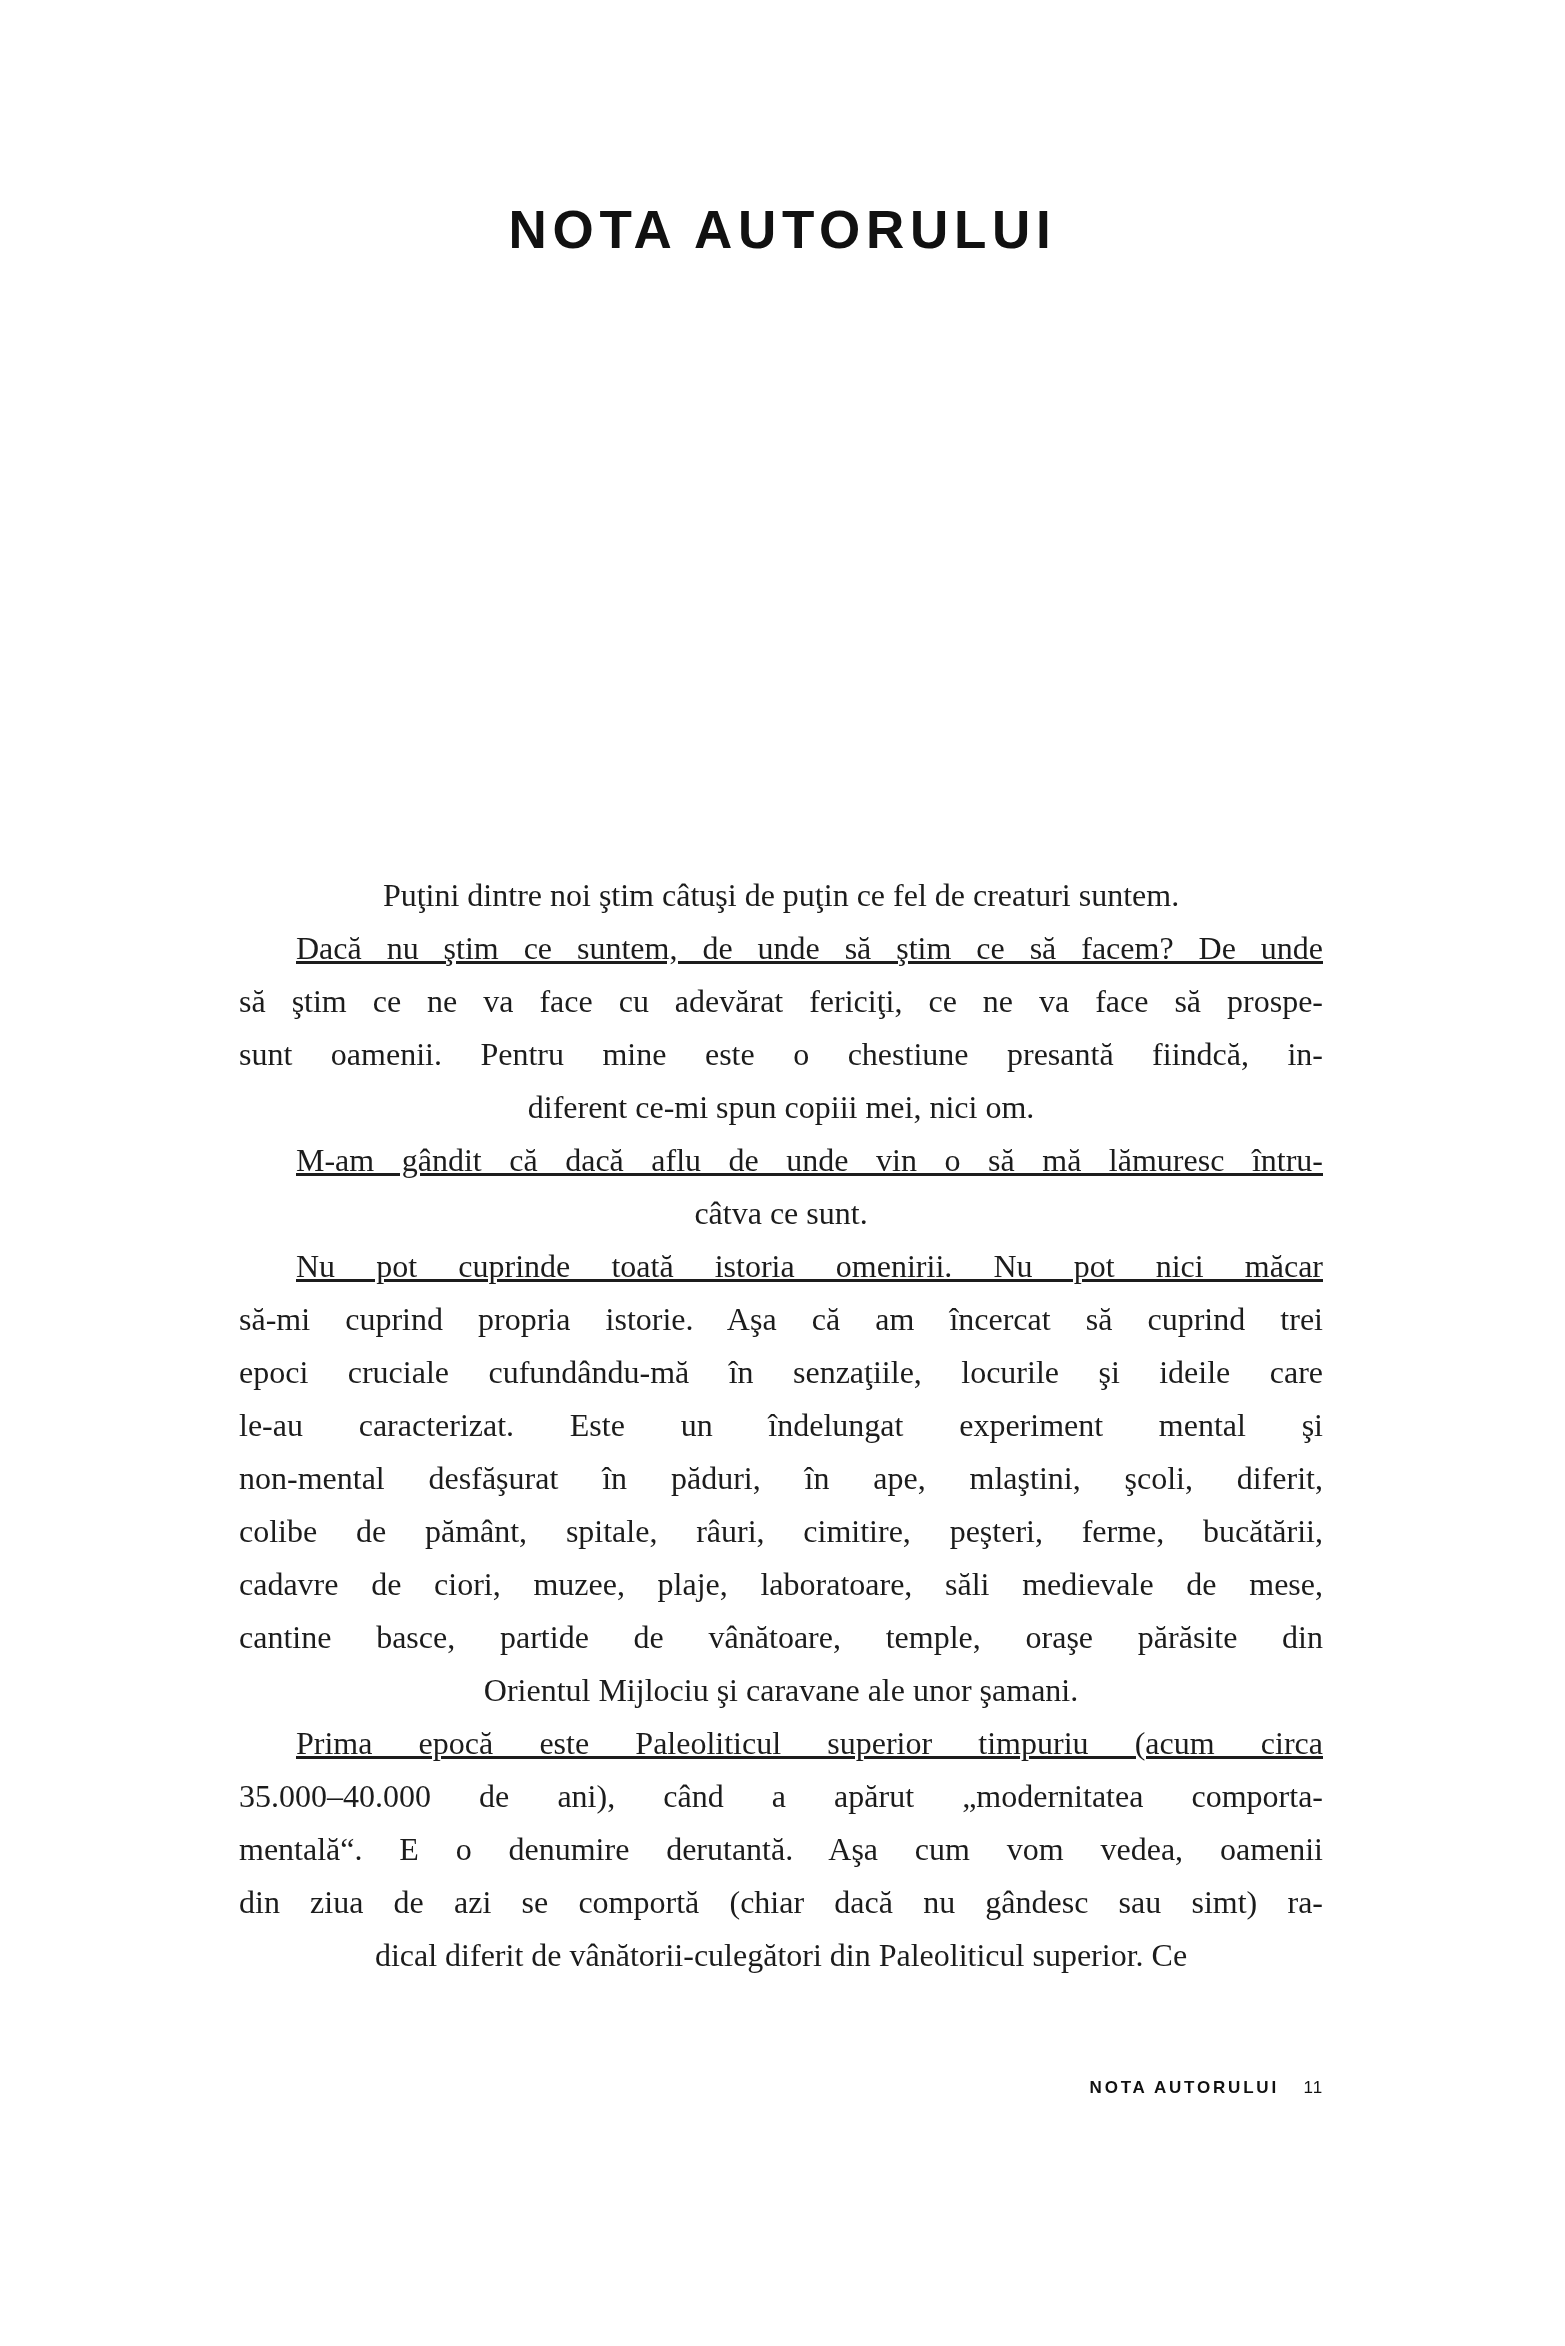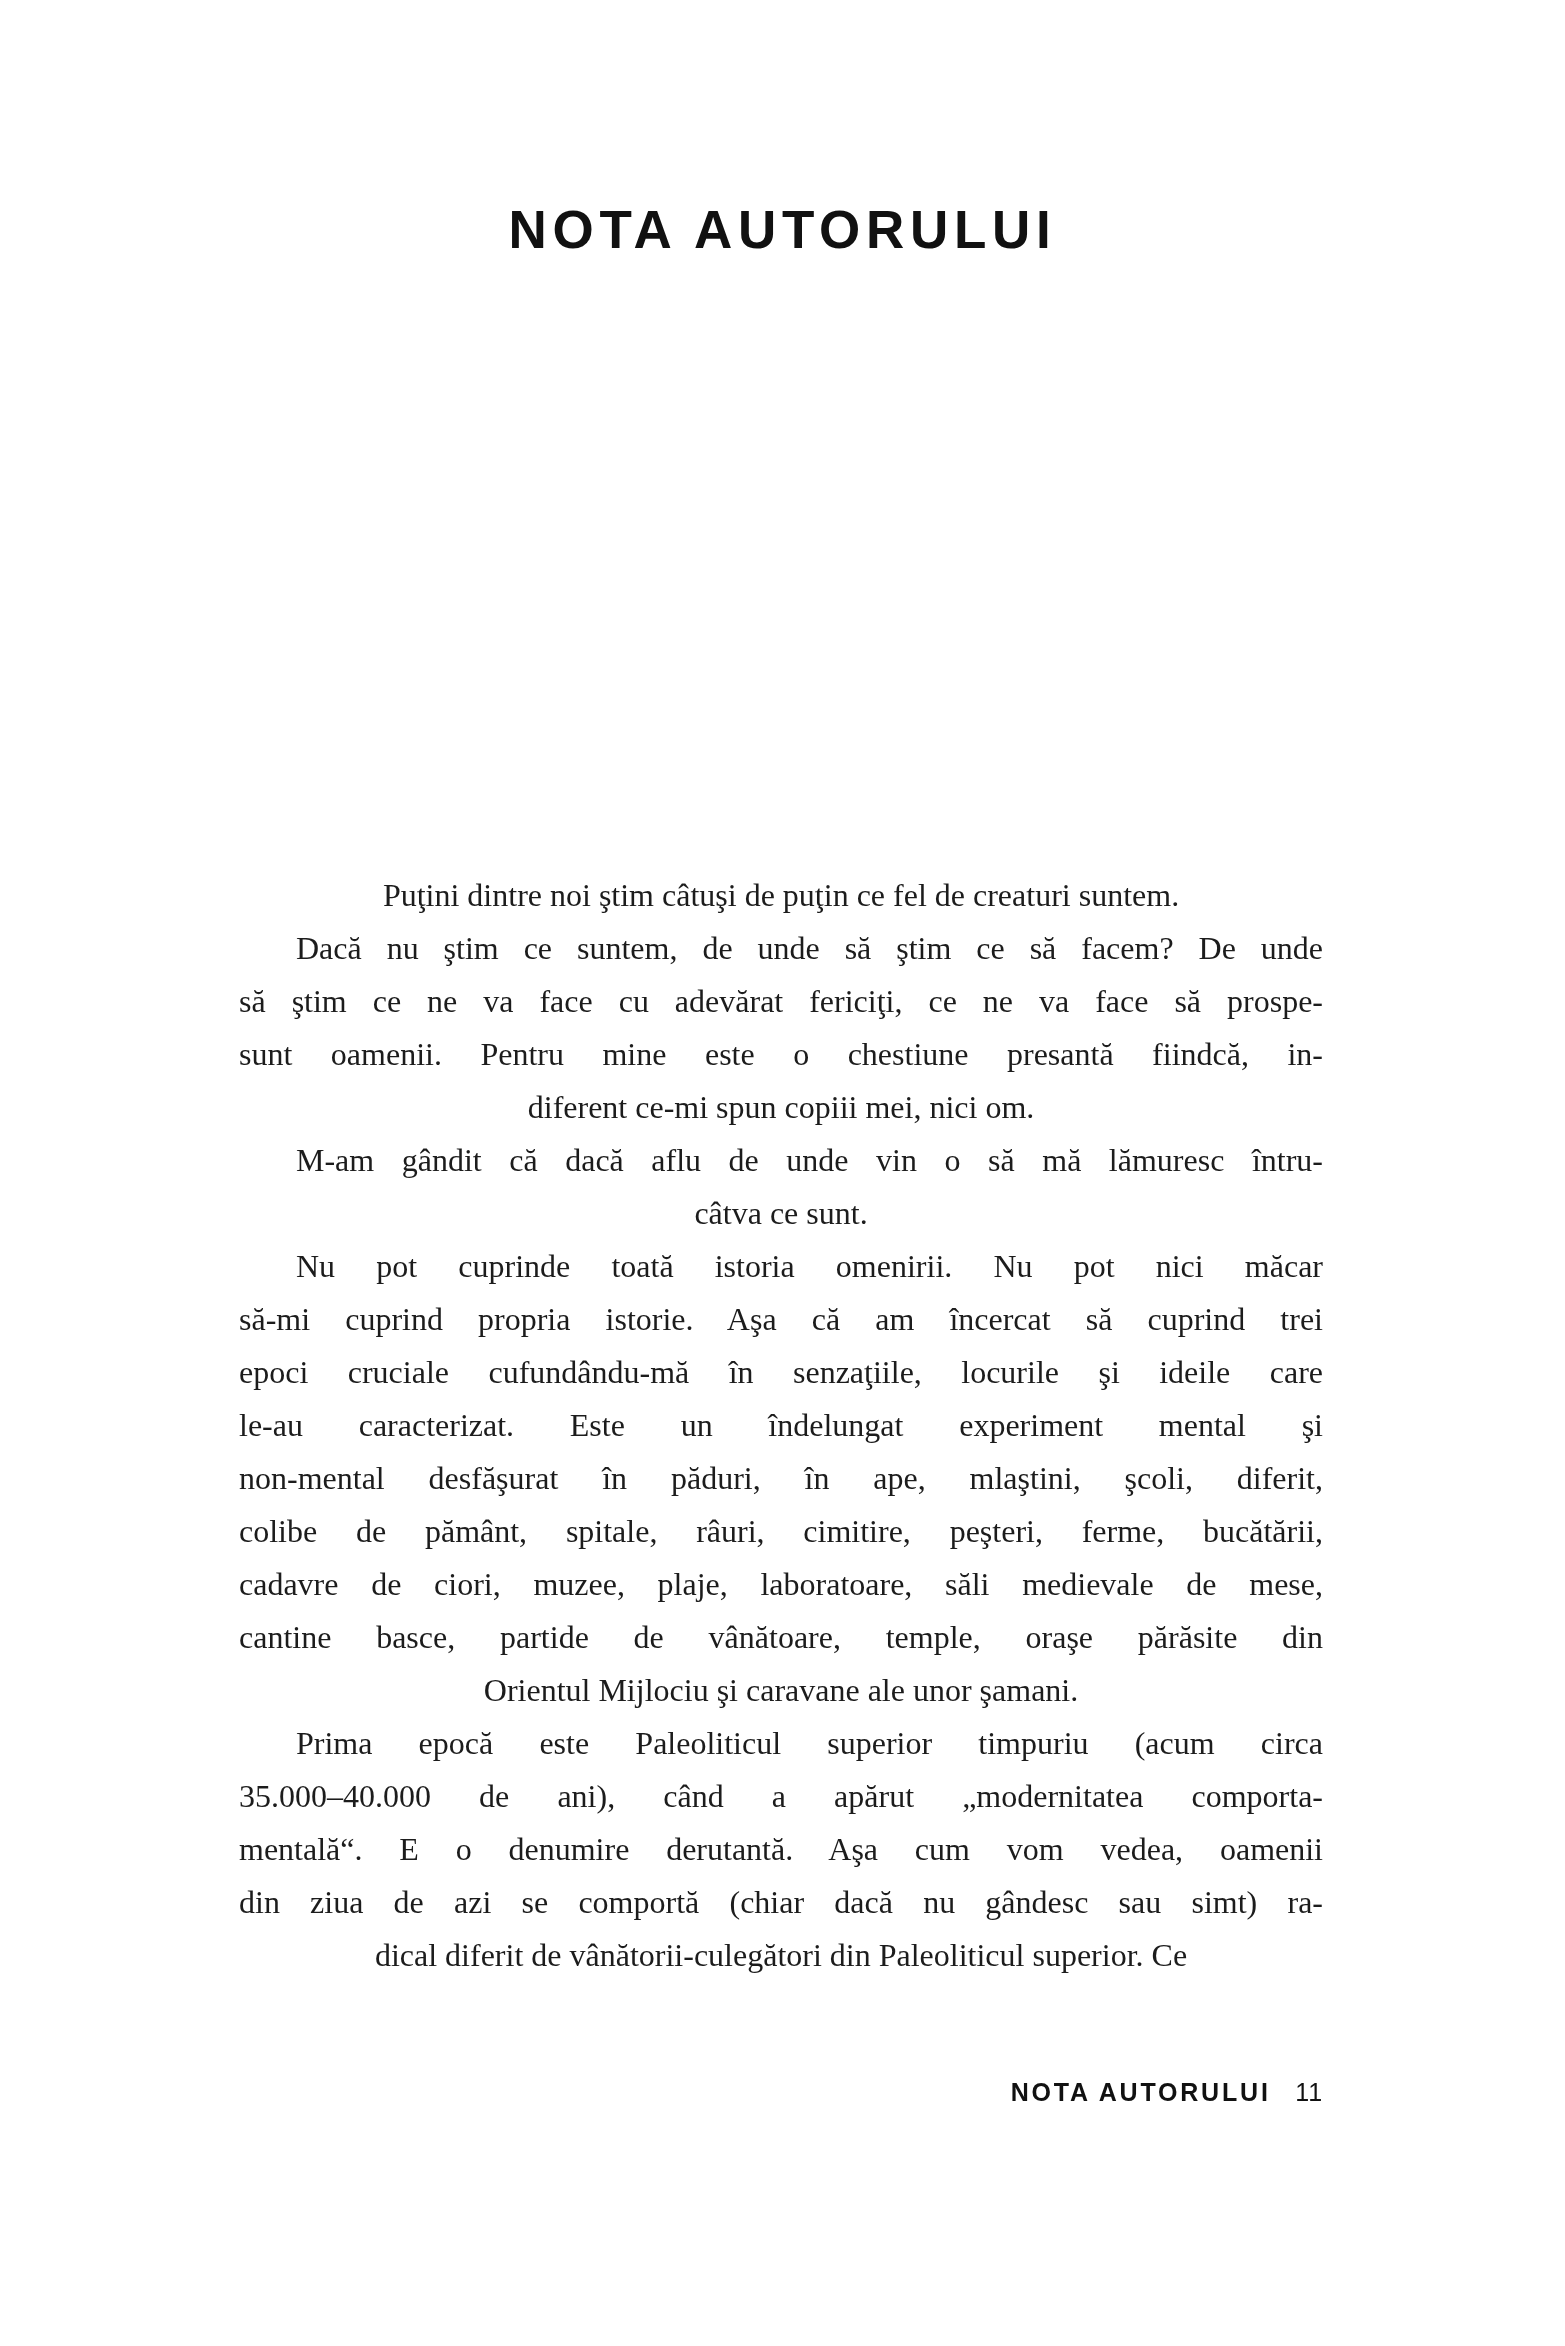--- a/index.html
+++ b/index.html
@@ -43,28 +43,29 @@
   .line {
     white-space: normal;
     text-align: center;
   }
   .line.just {
     text-align: justify;
     text-align-last: justify;
   }
   .line.indent {
     padding-left: 57px;
+    text-decoration: underline;
   }
   .page-footer {
     position: absolute;
     top: 2078px;
     right: 242px;
     text-align: right;
     font-family: "Liberation Sans", "DejaVu Sans", sans-serif;
-    font-size: 25px;
+    font-size: 17px;
     color: #111111;
     white-space: nowrap;
   }
   .page-footer .footer-label {
     font-weight: 700;
     letter-spacing: 2.8px;
   }
   .page-footer .page-number {
     font-weight: 400;
     letter-spacing: 0.9px;

